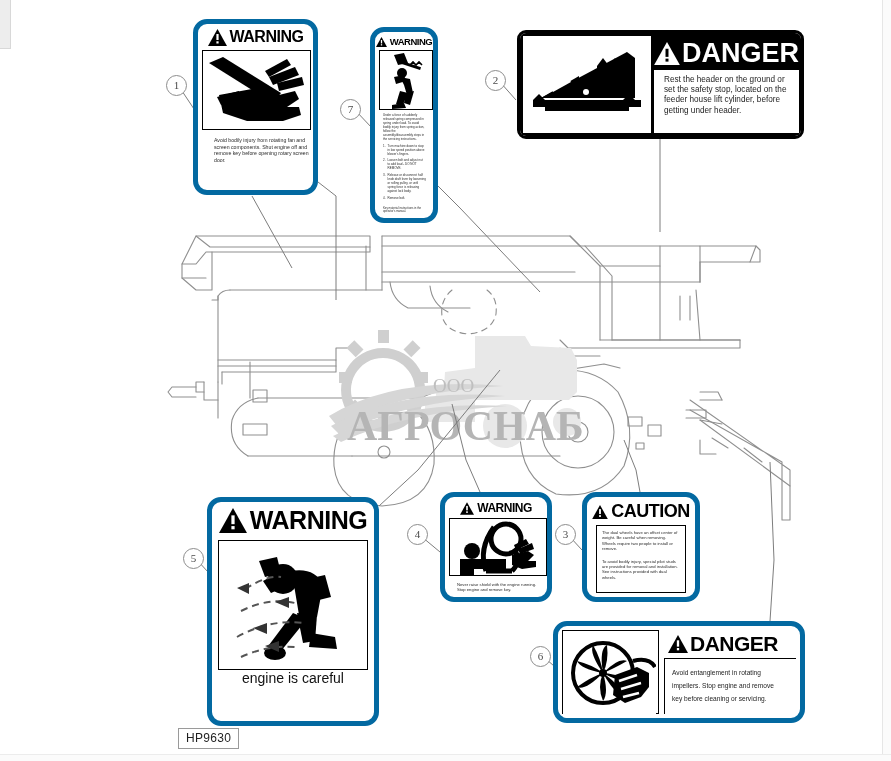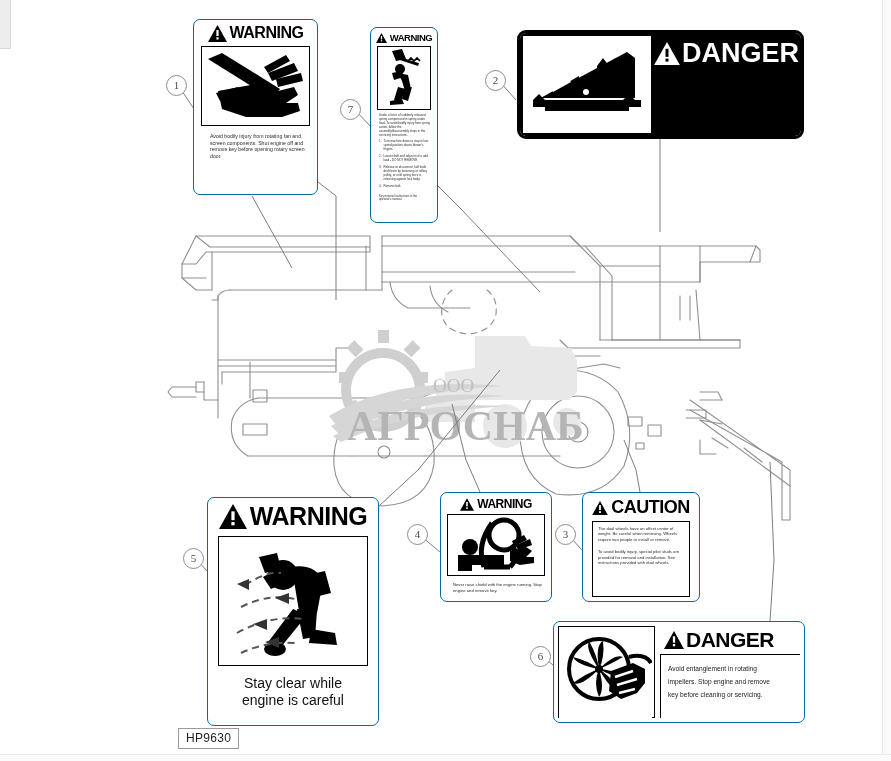--- a/index.html
+++ b/index.html
@@ -77,22 +77,22 @@
     font-size: 11px;
     line-height: 18px;
     text-align: center;
     font-family: "Liberation Serif", serif;
   }
 
   
   .decal {
     position: absolute;
     background: #ffffff;
-    border: 1px solid #0369a1;
-    border-radius: 7px;
+    border: 5px solid #0369a1;
+    border-radius: 14px;
     box-sizing: border-box;
     overflow: hidden;
   }
   .decal-inner {
     box-sizing: border-box;
     width: 100%;
     height: 100%;
     padding: 4px;
     display: flex;
     flex-direction: column;
@@ -477,20 +477,23 @@
         <div class="d2-head">
           <span class="tri">
             <svg width="26" height="23" viewBox="0 0 19 17">
               <polygon points="9.5,0 19,17 0,17" fill="#fff"></polygon>
               <rect x="8.4" y="5" width="2.2" height="6" fill="#000"></rect>
               <rect x="8.4" y="12.3" width="2.2" height="2.2" fill="#000"></rect>
             </svg>
           </span>
           <span class="signal-word">DANGER</span>
         </div>
+        <div class="d2-body">
+          <div class="decal-text">Rest the header on the ground or set the safety stop, located on the feeder house lift cylinder, before getting under header.</div>
+        </div>
       </div>
     </div>
   </div>
 
   <div class="decal" id="decal-5">
     <div class="decal-inner">
       <div class="signal-row">
         <span class="tri">
           <svg width="28" height="25" viewBox="0 0 19 17">
             <polygon points="9.5,0 19,17 0,17" fill="#000"></polygon>
@@ -522,21 +525,20 @@
             <path d="M22 116 Q48 104 76 106"></path>
           </g>
           <g fill="#333">
             <polygon points="30,42 18,47 30,53"></polygon>
             <polygon points="70,56 56,61 70,67"></polygon>
             <polygon points="48,82 34,87 48,93"></polygon>
             <polygon points="60,100 46,105 60,111"></polygon>
           </g>
         </svg>
       </div>
-      <div class="decal-text">Stay clear while</div>
       <div class="decal-text" style="margin-top:0">engine is careful</div>
     </div>
   </div>
 
   <div class="decal" id="decal-4">
     <div class="decal-inner">
       <div class="signal-row">
         <span class="tri">
           <svg width="14" height="13" viewBox="0 0 19 17">
             <polygon points="9.5,0 19,17 0,17" fill="#000"></polygon>

